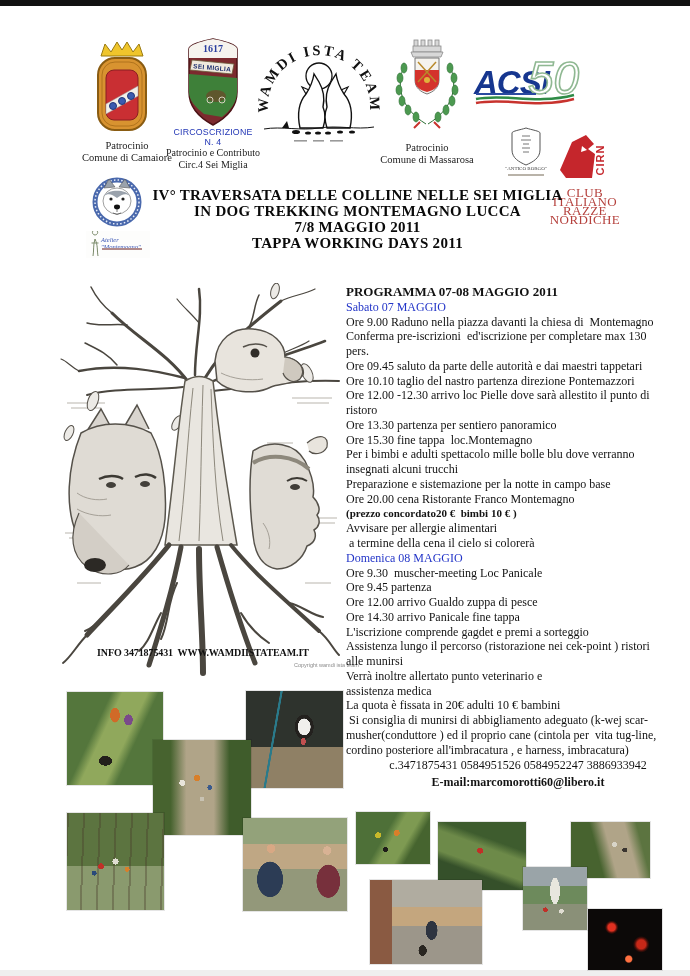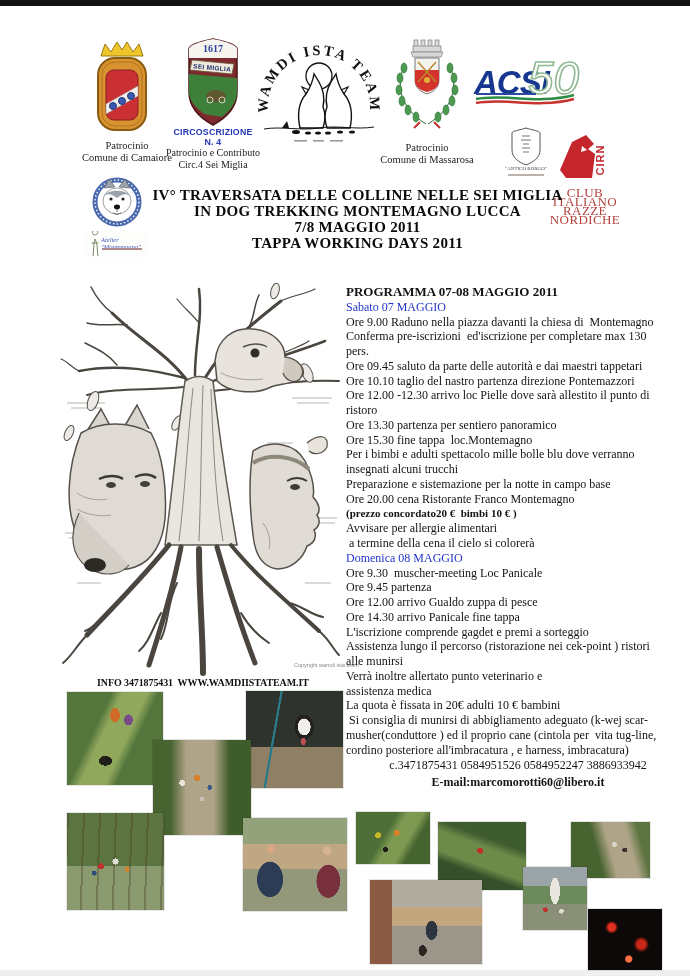--- a/index.html
+++ b/index.html
@@ -4,40 +4,40 @@
 <style>
   html,body{margin:0;padding:0;background:#888;}
   .page{position:relative;width:690px;height:976px;background:#ffffff;margin:0 auto;
         font-family:"Liberation Serif",serif;overflow:hidden;}
   .abs{position:absolute;}
   .top-strip{left:0;top:0;width:690px;height:6px;background:#111;}
   .bottom-strip{left:0;top:970px;width:690px;height:6px;background:#efefef;}
 
   
   .logo-caption{font-size:10.5px;line-height:12px;text-align:center;color:#1c1c1c;}
-  .circoscrizione{font-family:"Liberation Sans",sans-serif;font-weight:bold;font-size:8.8px;
+  .circoscrizione{font-family:"Liberation Sans",sans-serif;font-weight:normal;font-size:8.8px;
                   color:#2236b5;text-align:center;letter-spacing:.2px;}
   .cirn-caption{font-size:13px;line-height:9px;letter-spacing:.4px;color:#b5413d;text-align:center;}
   .antico-caption{font-size:5px;color:#444;text-align:center;line-height:6px;}
   .antico-sub{height:2px;background:#b9b3a9;}
 
   
   .title-block{left:150px;top:187px;width:415px;text-align:center;color:#0a0a0a;}
   .title-line{font-weight:bold;font-size:15px;line-height:16px;letter-spacing:.3px;white-space:nowrap;}
 
   
   .program-col{left:346px;top:285px;width:344px;color:#131313;}
   .pline{white-space:pre;font-size:12px;line-height:14.78px;height:14.78px;}
   .pline.bold{font-weight:bold;font-size:13px;}
   .pline.blue{color:#2335c8;}
   .pline.boldsmall{font-weight:bold;font-size:11px;}
   .pline.center{text-align:center;}
   .pline.center-bold{text-align:center;font-weight:bold;margin-top:3px;}
 
-  .info-line{left:97px;top:677px;font-weight:bold;font-size:10px;letter-spacing:-.1px;color:#111;white-space:pre;}
+  .info-line{left:97px;top:647px;font-weight:bold;font-size:10px;letter-spacing:-.1px;color:#111;white-space:pre;}
   .copyright{left:294px;top:662px;font-family:"Liberation Sans",sans-serif;font-size:5.5px;color:#8a8a8a;}
 
   
   .acsi{left:474px;top:55px;width:102px;height:56px;}
   .acsi-text{position:absolute;left:0;top:9px;font-family:"Liberation Sans",sans-serif;
              font-style:italic;font-weight:bold;font-size:33px;color:#16368f;letter-spacing:-1px;}
   .acsi-50{position:absolute;left:54px;top:-4px;font-family:"Liberation Sans",sans-serif;
            font-style:italic;font-size:46px;color:#ffffff;-webkit-text-stroke:1.6px #8fb892;}
   .acsi-bar{position:absolute;left:2px;top:38px;width:60px;height:2px;background:#2a4aa0;}
 

